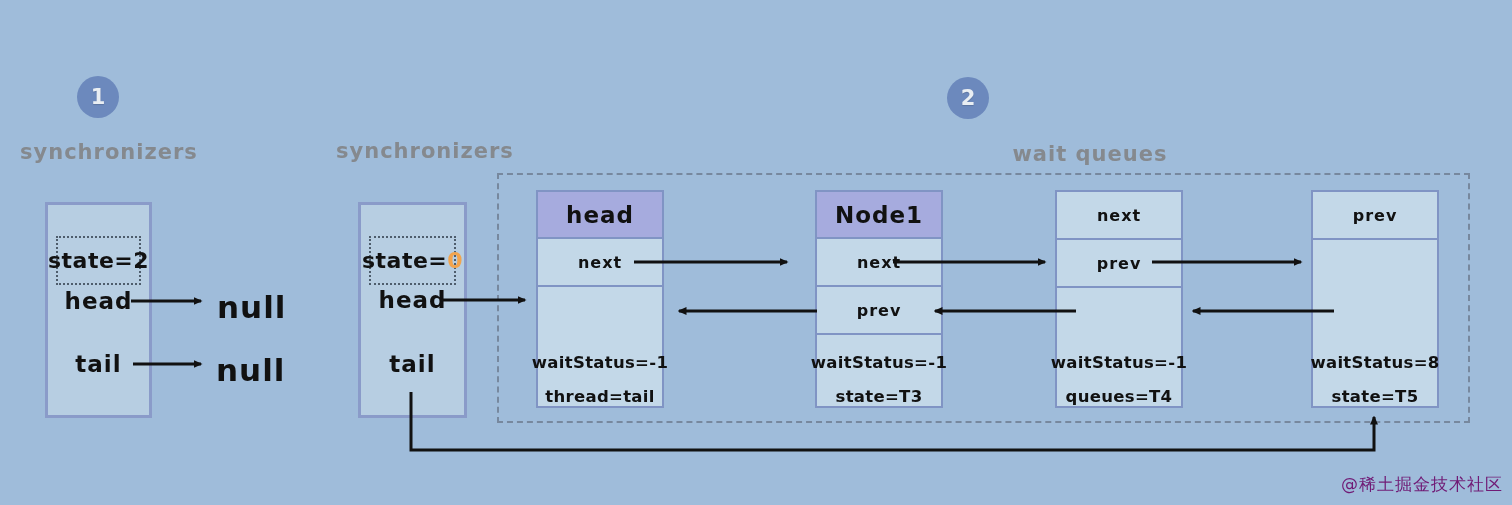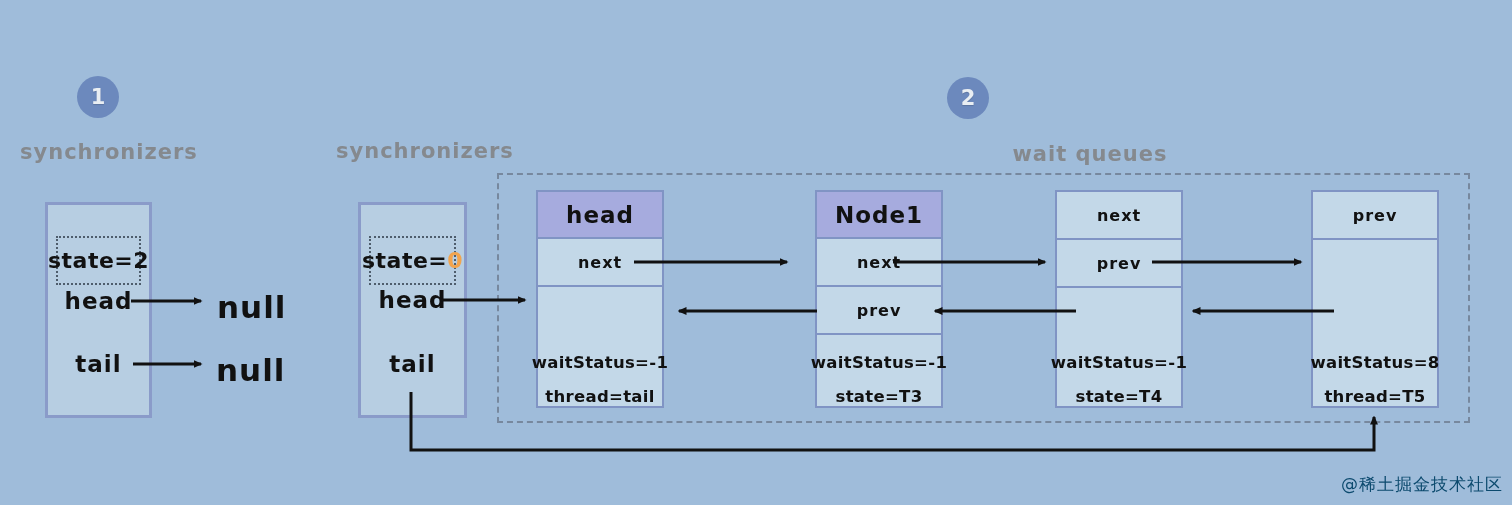--- a/index.html
+++ b/index.html
@@ -114,21 +114,21 @@
   }
   .overlay {
     position: absolute;
     left: 0; top: 0;
     pointer-events: none;
   }
   .watermark {
     position: absolute;
     right: 9px; bottom: 9px;
     font-size: 17px;
-    color: #0c4a6e;
+    color: #701a75;
     letter-spacing: 1px;
   }
 </style>
 </head>
 <body>
 
 <div class="canvas">
 
   <div class="badge" style="left:77px; top:76px;">1</div>
   <div class="badge" style="left:947px; top:77px;">2</div>
@@ -176,29 +176,29 @@
       <div>waitStatus=-1</div>
       <div>state=T3</div>
     </div>
   </div>
 
   <div class="node" style="left:1055px;">
     <div class="node-cell">next</div>
     <div class="node-cell">prev</div>
     <div class="node-info">
       <div>waitStatus=-1</div>
-      <div>state=T4</div>
+      <div>queues=T4</div>
     </div>
   </div>
 
   <div class="node" style="left:1311px;">
     <div class="node-cell">prev</div>
     <div class="node-info">
       <div>waitStatus=8</div>
-      <div>thread=T5</div>
+      <div>state=T5</div>
     </div>
   </div>
 
   <svg class="overlay" width="1512" height="505" viewBox="0 0 1512 505">
     <defs>
       <marker id="ah" markerWidth="9" markerHeight="8" refX="7.5" refY="4" orient="auto" markerUnits="userSpaceOnUse">
         <path d="M0,0 L9,4 L0,8 z" fill="#111"></path>
       </marker>
     </defs>
 

